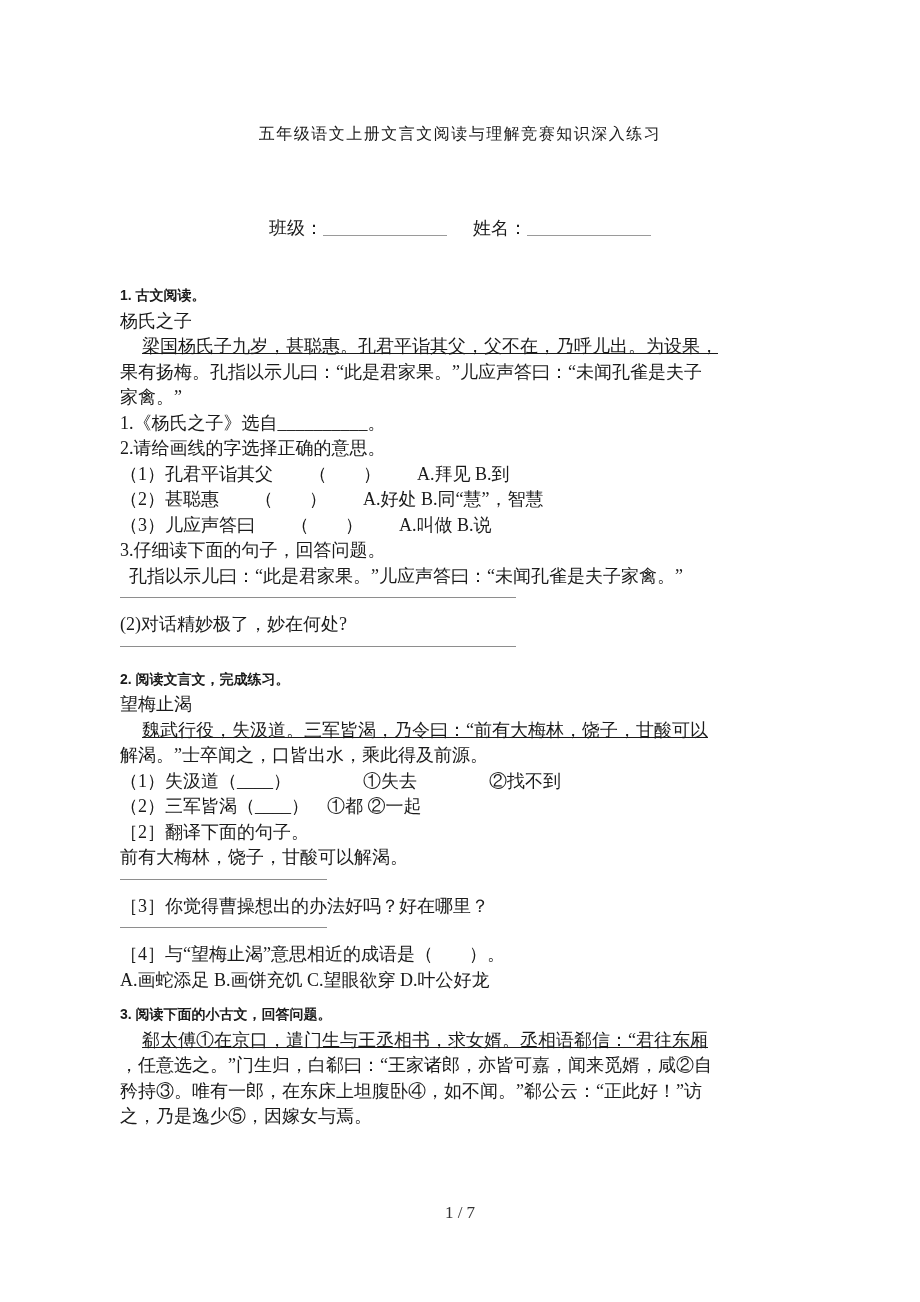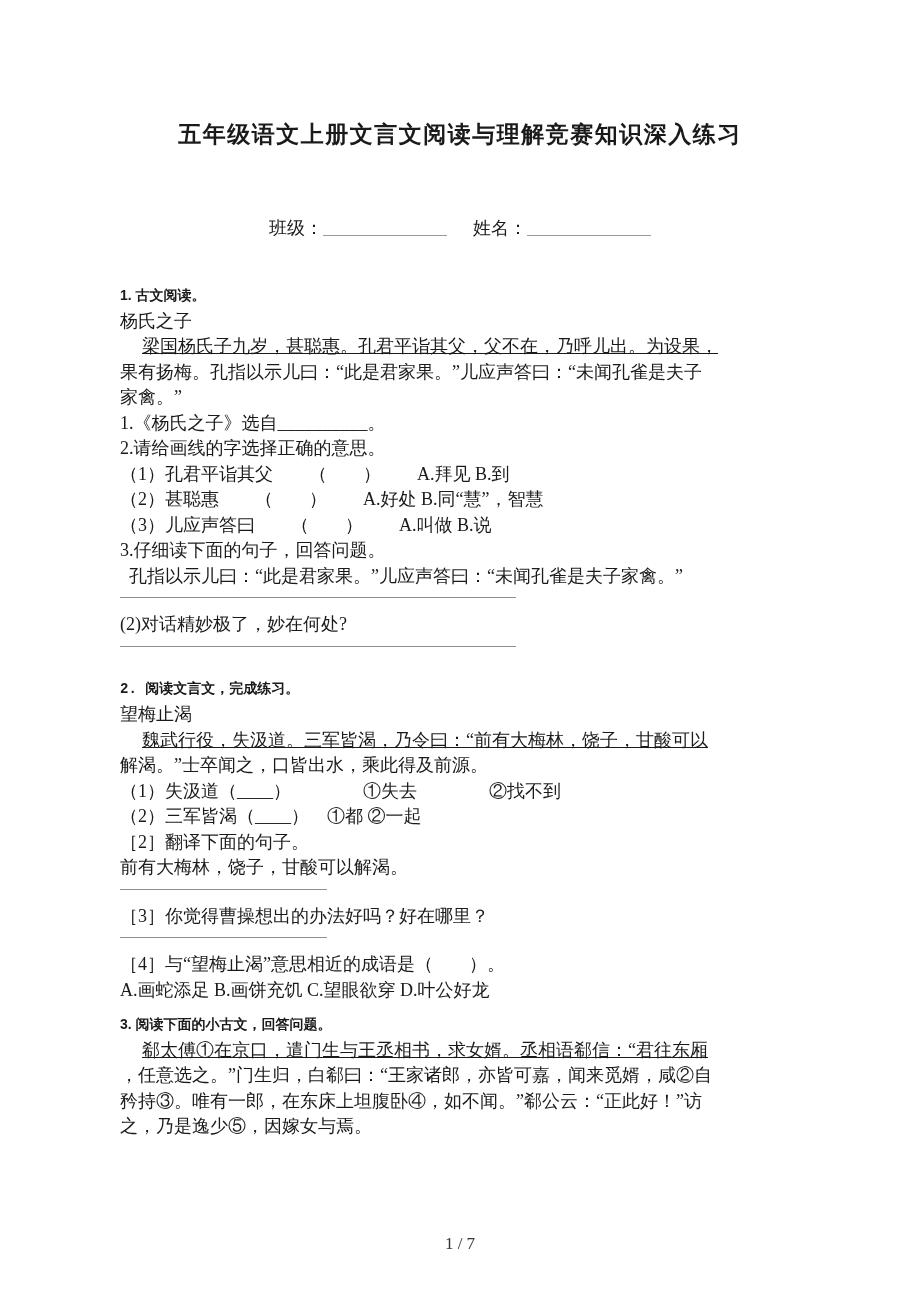--- a/index.html
+++ b/index.html
@@ -9,41 +9,41 @@
     background:#ffffff;
     overflow:hidden;
     box-sizing:border-box;
     padding:118px 120px 0 120px;
     color:#1a1a1a;
     font-family:"Liberation Serif","DejaVu Serif",serif;
     font-size:18px;
   }
   .title{
     font-family:"Liberation Sans","DejaVu Sans",sans-serif;
-    font-size:23px;font-weight:700;
+    font-size:16px;font-weight:400;
     text-align:center;line-height:32px;letter-spacing:1.5px;
   }
   .id-line{margin-top:66px;text-align:center;line-height:25px;}
   .fill{display:inline-block;width:124px;border-bottom:1px solid #9a9a9a;transform:translateY(2px);}
   .f1{margin-right:26px;}
   .line{line-height:25.5px;min-height:25.5px;white-space:nowrap;}
   .center{}
   .ind{text-indent:22px;text-decoration:underline;}
   .ind-s{text-indent:9px;}
   .h-sec{
     font-family:"Liberation Sans","DejaVu Sans",sans-serif;
     font-weight:700;font-size:14px;
   }
   .sec1{margin-top:42px;}
-  .sec2{margin-top:30px;font-family:Liberation Mono, monospace;}
+  .sec2{margin-top:20px;}
   .sec3{margin-top:9px;}
   .ans{height:8px;border-bottom:1px solid #8e8e8e;width:396px;margin-bottom:14px;}
   .ans.short{width:207px;}
   .footer{
-    position:absolute;top:1232px;left:0;width:920px;
+    position:absolute;top:1201px;left:0;width:920px;
     text-align:center;font-size:17px;color:#333333;line-height:24px;
   }
 </style>
 </head>
 <body>
 
 <div class="page">
 
   <div class="title">五年级语文上册文言文阅读与理解竞赛知识深入练习</div>
 

